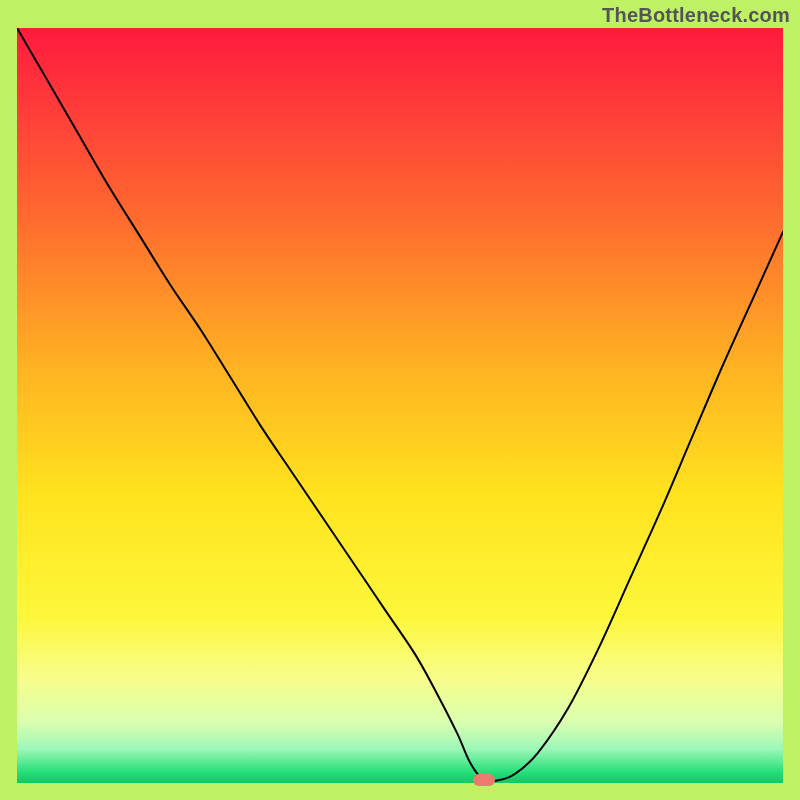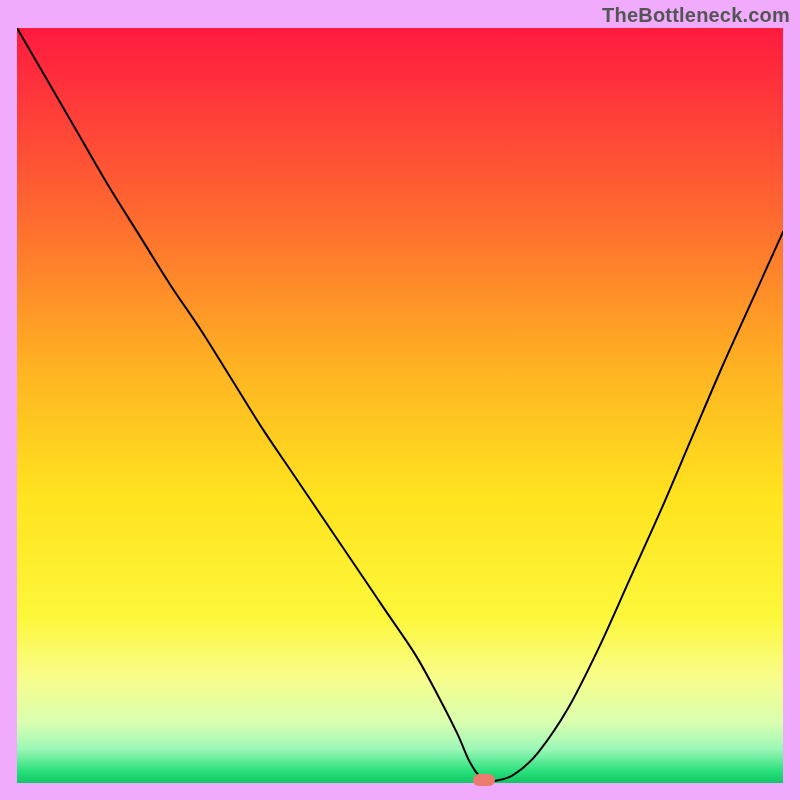--- a/index.html
+++ b/index.html
@@ -8,21 +8,21 @@
     width: 800px;
     height: 800px;
     background: #000;
     overflow: hidden;
     font-family: Arial, Helvetica, sans-serif;
   }
   .frame {
     position: relative;
     width: 800px;
     height: 800px;
-    background: #f0abfc;
+    background: #bef264;
   }
   .watermark {
     position: absolute;
     top: 4px;
     right: 10px;
     color: #555;
     font-size: 20px;
     font-weight: 600;
     letter-spacing: 0.2px;
     z-index: 10;

